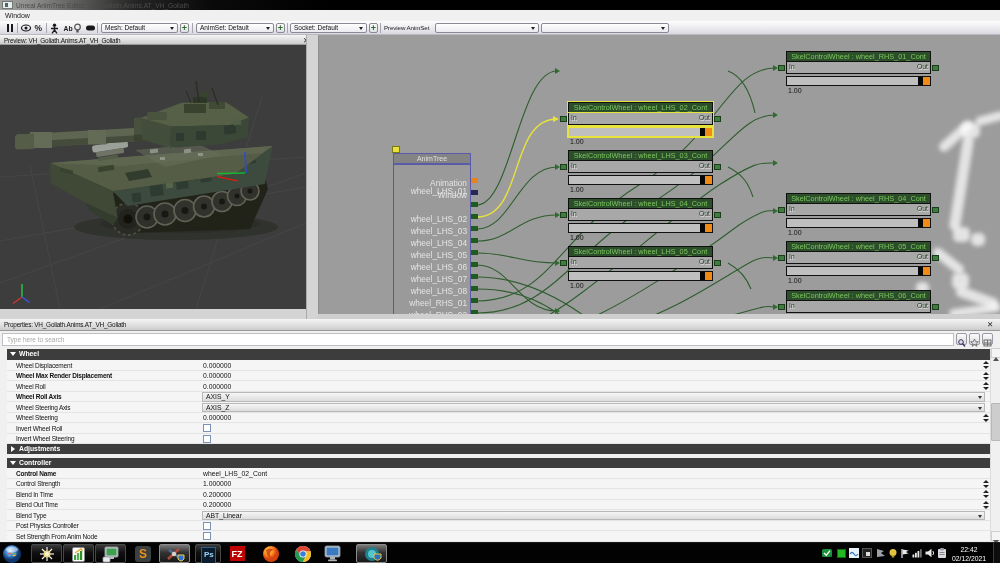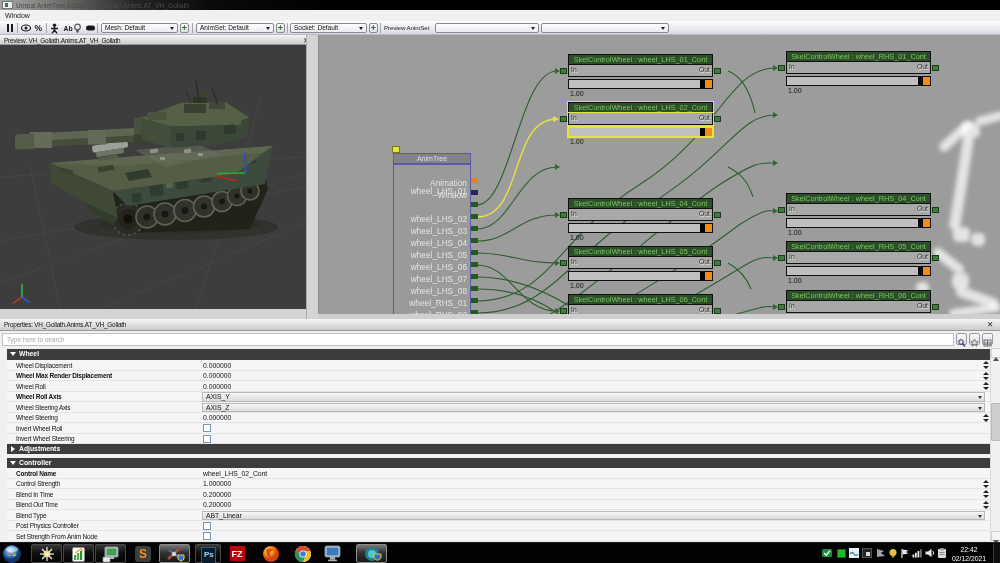--- a/index.html
+++ b/index.html
@@ -296,48 +296,48 @@
         <polygon points="454,30 459,33 454,36"></polygon>
         <polygon points="454,77 459,80 454,83"></polygon>
         <polygon points="454,125 459,128 454,131"></polygon>
         <polygon points="454,173 459,176 454,179"></polygon>
         <polygon points="454,220 459,223 454,226"></polygon>
         <polygon points="454,269 459,272 454,275"></polygon>
       </g>
       <polygon points="234,81 240,84 234,87" fill="#e8e23c"></polygon>
     </svg>
 
-    <div class="node" style="left:249px;top:19px;">
-      <div class="nhdr">SkelControlWheel : wheel_LHS_01_Cont</div>
-      <div class="nbody">
-          <span class="in">In</span>
-          <span class="out">Out</span>
-        </div>
-      <div class="nslider">
-          <i class="blk"></i>
-          <i class="org"></i>
-        </div>
-      <div class="nval">1.00</div>
-      <div class="tab" style="left:-8px;top:14px"></div>
-        <div class="tab" style="right:-8px;top:14px"></div>
-    </div>
     <div class="node sel" style="left:249px;top:67px;">
       <div class="nhdr">SkelControlWheel : wheel_LHS_02_Cont</div>
       <div class="nbody">
           <span class="in">In</span>
           <span class="out">Out</span>
         </div>
       <div class="nslider">
           <i class="blk"></i>
           <i class="org"></i>
         </div>
       <div class="nval">1.00</div>
       <div class="tab" style="left:-8px;top:14px"></div>
         <div class="tab" style="right:-8px;top:14px"></div>
     </div>
+    <div class="node" style="left:249px;top:115px;">
+      <div class="nhdr">SkelControlWheel : wheel_LHS_03_Cont</div>
+      <div class="nbody">
+          <span class="in">In</span>
+          <span class="out">Out</span>
+        </div>
+      <div class="nslider">
+          <i class="blk"></i>
+          <i class="org"></i>
+        </div>
+      <div class="nval">1.00</div>
+      <div class="tab" style="left:-8px;top:14px"></div>
+        <div class="tab" style="right:-8px;top:14px"></div>
+    </div>
     <div class="node" style="left:249px;top:163px;">
       <div class="nhdr">SkelControlWheel : wheel_LHS_04_Cont</div>
       <div class="nbody">
           <span class="in">In</span>
           <span class="out">Out</span>
         </div>
       <div class="nslider">
           <i class="blk"></i>
           <i class="org"></i>
         </div>
@@ -349,30 +349,20 @@
       <div class="nhdr">SkelControlWheel : wheel_LHS_05_Cont</div>
       <div class="nbody">
           <span class="in">In</span>
           <span class="out">Out</span>
         </div>
       <div class="nslider">
           <i class="blk"></i>
           <i class="org"></i>
         </div>
       <div class="nval">1.00</div>
-      <div class="tab" style="left:-8px;top:14px"></div>
-        <div class="tab" style="right:-8px;top:14px"></div>
-    </div>
-    <div class="node" style="left:249px;top:259px;">
-      <div class="nhdr">SkelControlWheel : wheel_LHS_06_Cont</div>
-      <div class="nbody">
-          <span class="in">In</span>
-          <span class="out">Out</span>
-        </div>
-
       <div class="tab" style="left:-8px;top:14px"></div>
         <div class="tab" style="right:-8px;top:14px"></div>
     </div>
 
     <div class="node" style="left:467px;top:16px;">
       <div class="nhdr">SkelControlWheel : wheel_RHS_01_Cont</div>
       <div class="nbody">
           <span class="in">In</span>
           <span class="out">Out</span>
         </div>

